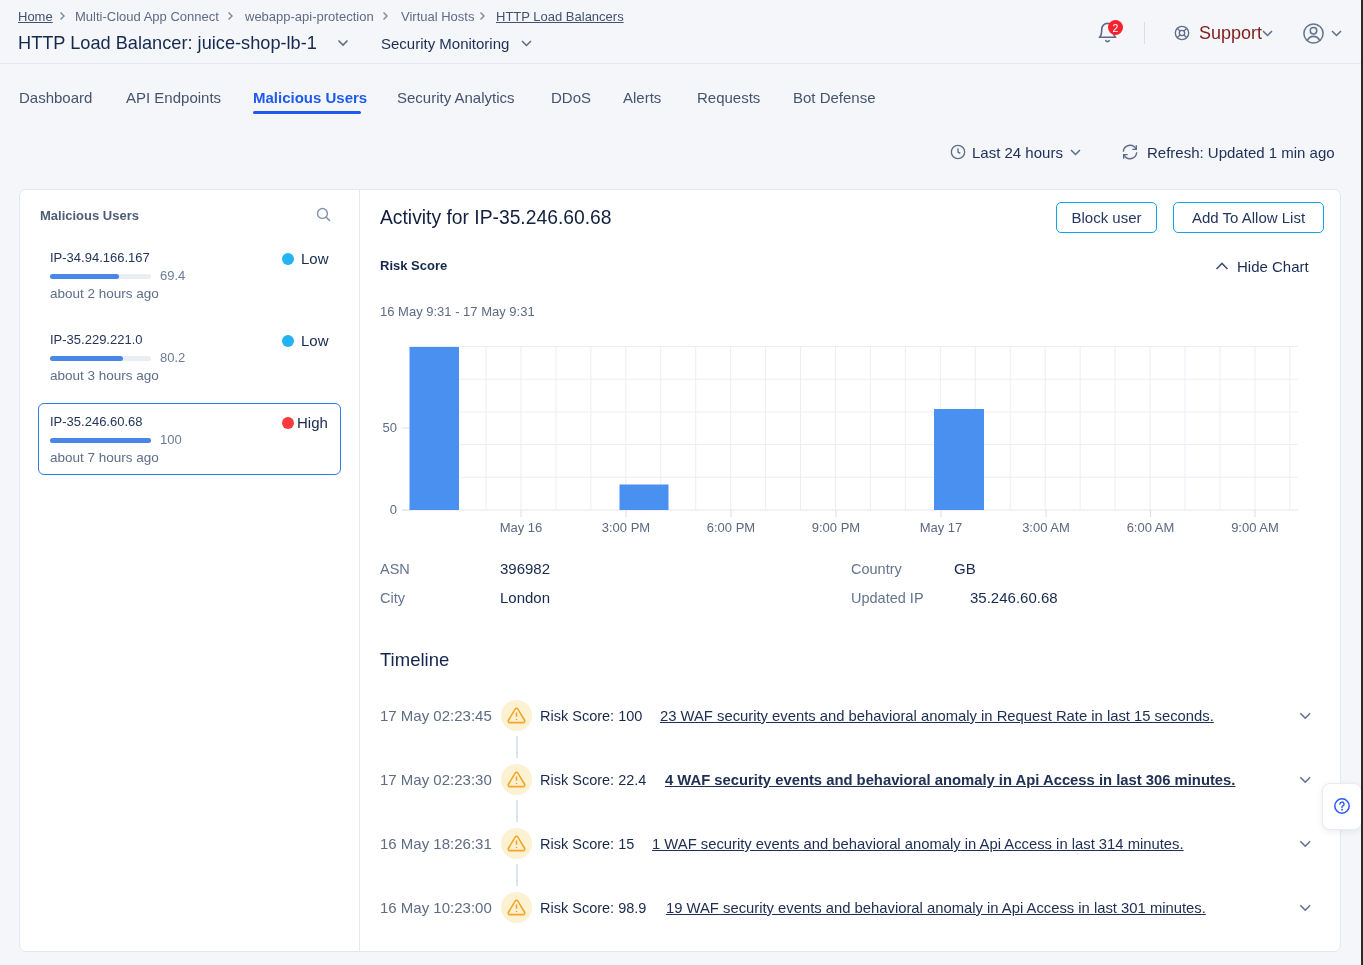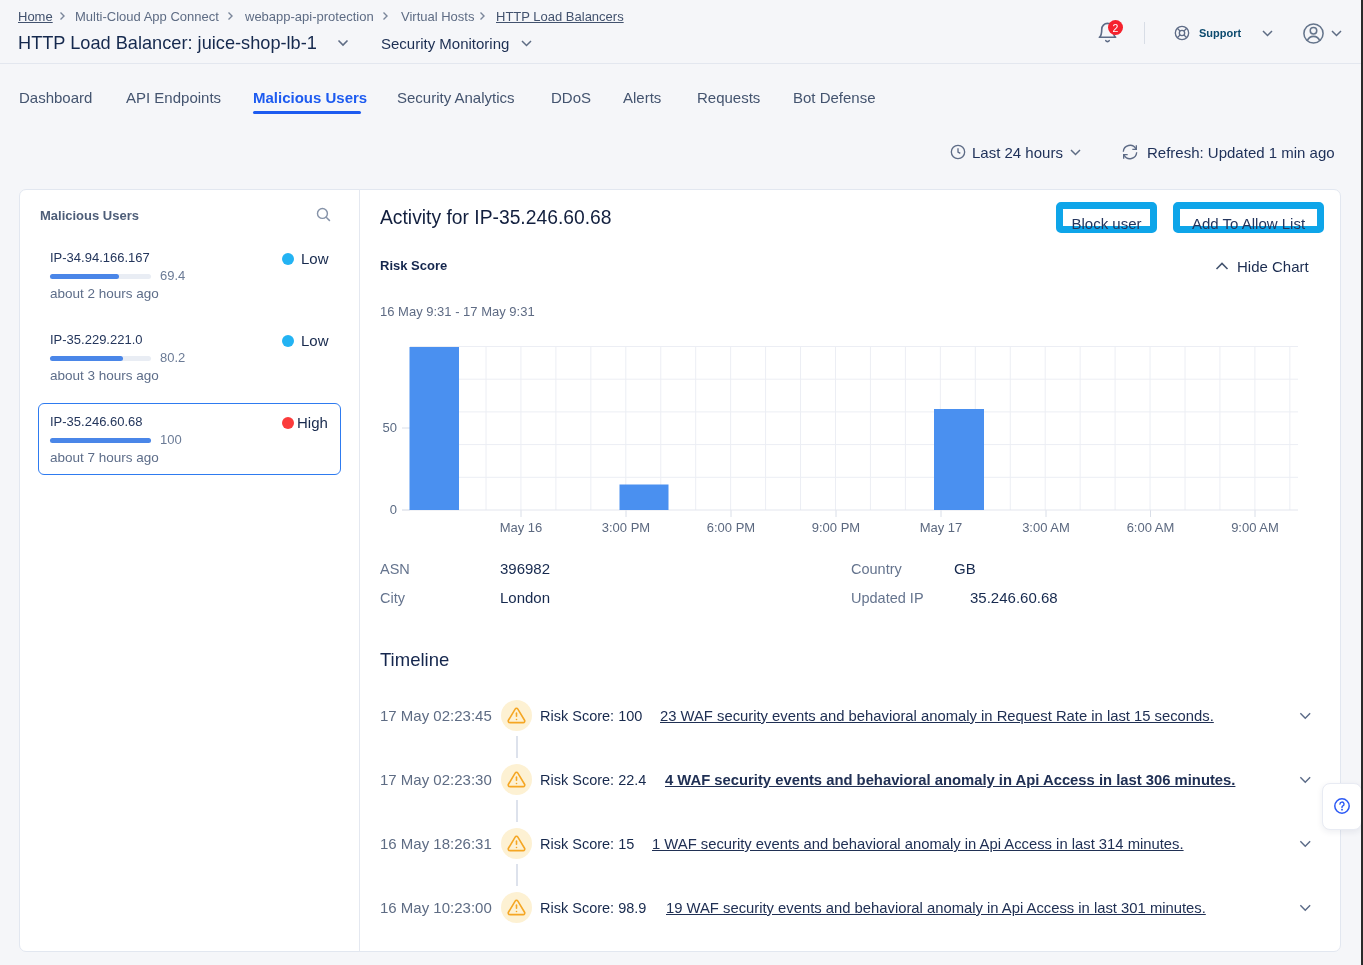--- a/index.html
+++ b/index.html
@@ -34,21 +34,21 @@
   .sev { position:absolute; font-size:15px; color:#17294d; line-height:17px; }
   .dot { position:absolute; width:12px; height:12px; border-radius:50%; }
   .track { position:absolute; left:50px; width:101px; height:5px; border-radius:3px; background:#e9edf4; }
   .fill { height:5px; border-radius:3px; background:#4a86e8; }
   .score { position:absolute; left:160px; font-size:13px; color:#6b7b96; line-height:16px; }
   .ago { position:absolute; left:50px; font-size:13.5px; color:#5d6d89; line-height:16px; }
   #selbox { position:absolute; left:38px; top:403px; width:303px; height:72px; border:1.5px solid #2e7bf0; border-radius:6px; }
 
   
   #mh-title { position:absolute; left:380px; top:207px; font-size:19.3px; color:#121f3e; line-height:21px; }
-  .btn { position:absolute; top:202px; height:31px; background:#fff; border:7px solid #0ea5e9; border-radius:5px; font-size:15px; color:#25365e; text-align:center; line-height:29px; }
+  .btn { position:absolute; top:202px; height:31px; background:#fff; border:1px solid #0ea5e9; border-radius:5px; font-size:15px; color:#25365e; text-align:center; line-height:29px; }
   #rs-label { position:absolute; left:380px; top:258px; font-size:13px; font-weight:bold; color:#14264d; line-height:15px; }
   #hidechart { position:absolute; left:1237px; top:259px; font-size:15px; color:#1b2c50; line-height:16px; }
   #daterange { position:absolute; left:380px; top:304px; font-size:13px; color:#5e6b84; line-height:15px; }
 
   
   .dlabel { position:absolute; font-size:14.5px; color:#65748e; line-height:16px; }
   .dvalue { position:absolute; font-size:15px; color:#16294e; line-height:16px; }
 
   #timeline-h { position:absolute; left:380px; top:650px; font-size:18.5px; color:#14264d; line-height:19px; }
   .tl-date { position:absolute; left:380px; font-size:15px; color:#5e6c84; line-height:15px; }
@@ -98,21 +98,21 @@
 <div class="abs" style="left:1108px;top:22px;width:15px;text-align:center;font-size:10.5px;color:#fff;line-height:12px;">2</div>
 <div class="abs" style="left:1144px;top:22px;width:1px;height:22px;background:#d8dde6;"></div>
 <svg class="abs" style="left:1174px;top:25px;" width="16" height="16" viewBox="0 0 24 24" fill="none" stroke="#5d6b86" stroke-width="2">
     <circle cx="12" cy="12" r="10"></circle>
     <circle cx="12" cy="12" r="4"></circle>
     <line x1="4.93" y1="4.93" x2="9.17" y2="9.17"></line>
     <line x1="14.83" y1="14.83" x2="19.07" y2="19.07"></line>
     <line x1="14.83" y1="9.17" x2="19.07" y2="4.93"></line>
     <line x1="4.93" y1="19.07" x2="9.17" y2="14.83"></line>
   </svg>
-<div class="abs" style="left:1199px;top:25px;font-size:11px;color:#0c4a6e;line-height:17px;font-weight:bold;">Support</div>
+<div class="abs" style="left:1199px;top:25px;font-size:18px;color:#7f1d1d;line-height:17px;">Support</div>
 <svg class="abs" style="left:1262px;top:30px;" width="11" height="7" viewBox="0 0 11 7">
     <polyline points="1,1 5.5,5.5 10,1" fill="none" stroke="#5e6c84" stroke-width="1.5"></polyline>
   </svg>
 <svg class="abs" style="left:1302px;top:22px;" width="23" height="23" viewBox="0 0 24 24" fill="none" stroke="#64748b" stroke-width="1.6">
     <circle cx="12" cy="12" r="10"></circle>
     <circle cx="12" cy="9.2" r="3.4"></circle>
     <path d="M5.5 19.5c1.2-3 3.6-4.5 6.5-4.5s5.3 1.5 6.5 4.5"></path>
   </svg>
 <svg class="abs" style="left:1331px;top:30px;" width="11" height="7" viewBox="0 0 11 7">
     <polyline points="1,1 5.5,5.5 10,1" fill="none" stroke="#5e6c84" stroke-width="1.5"></polyline>

